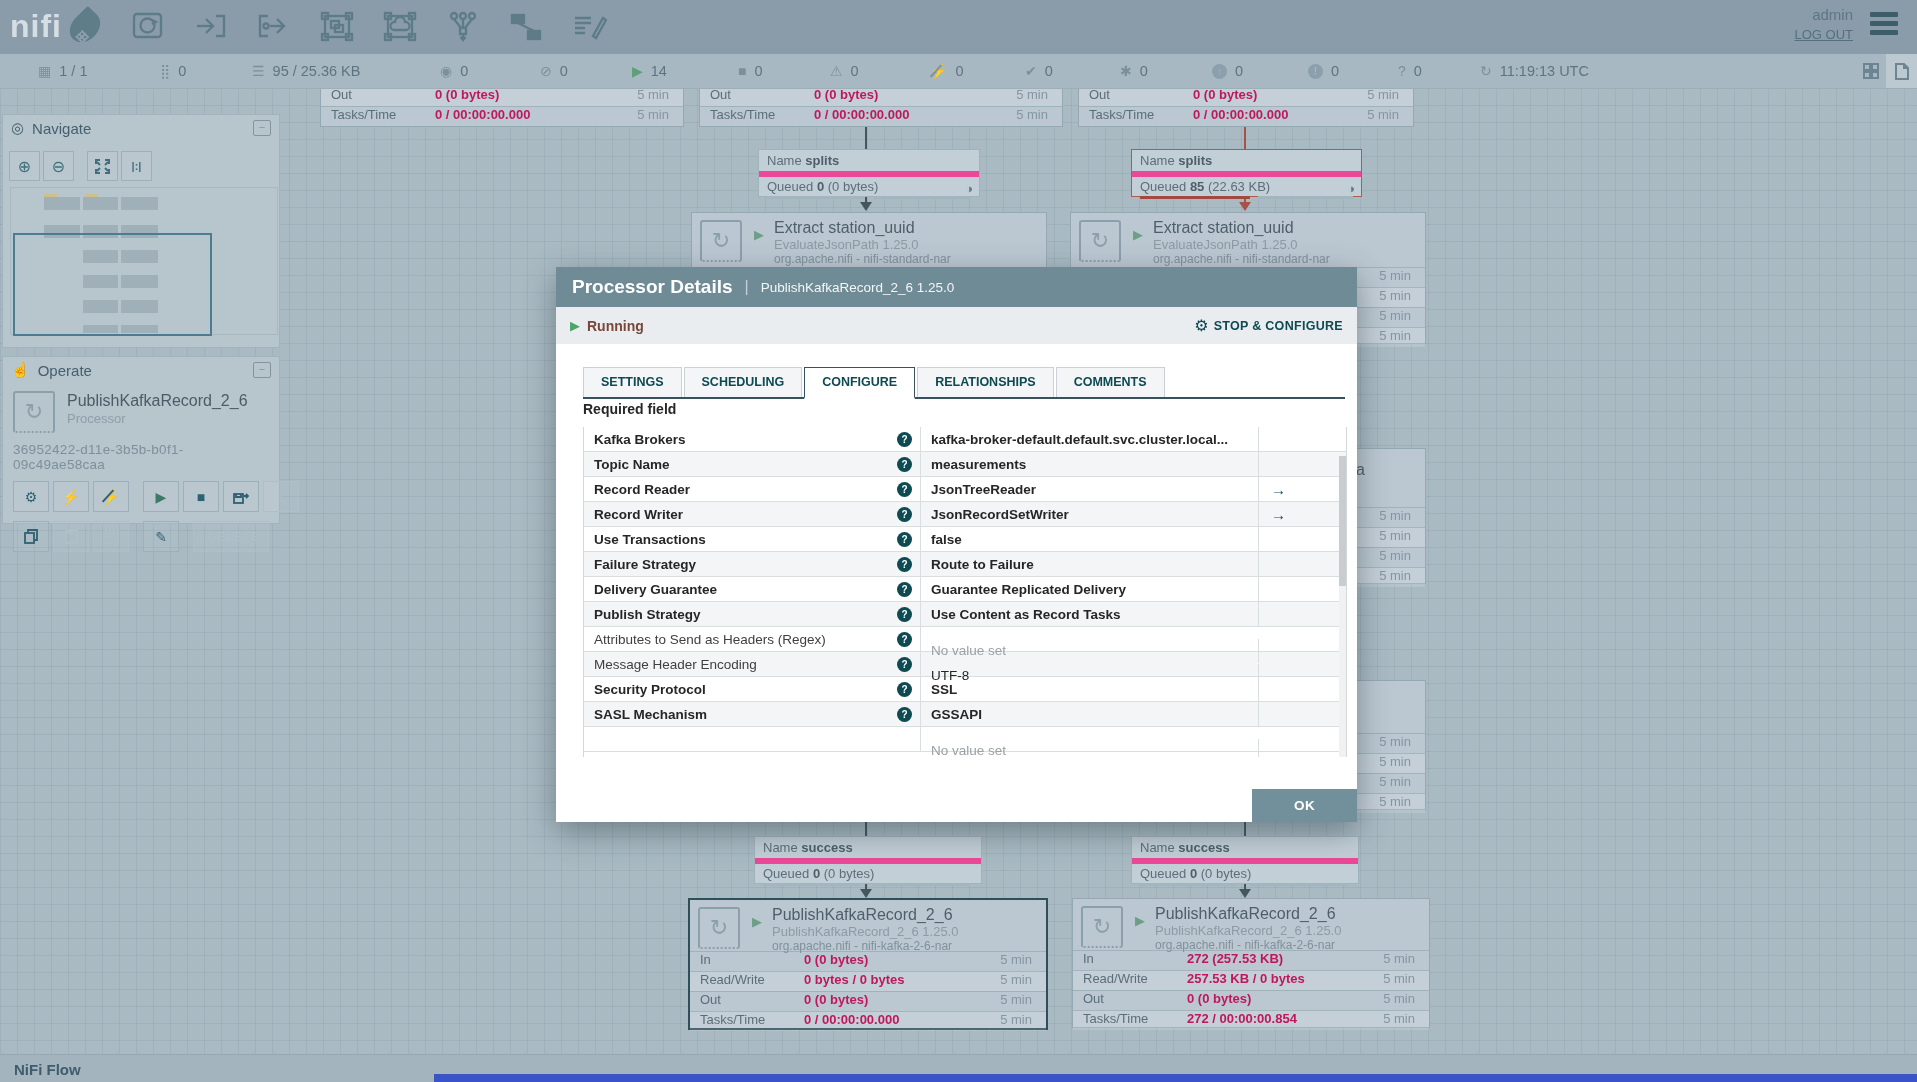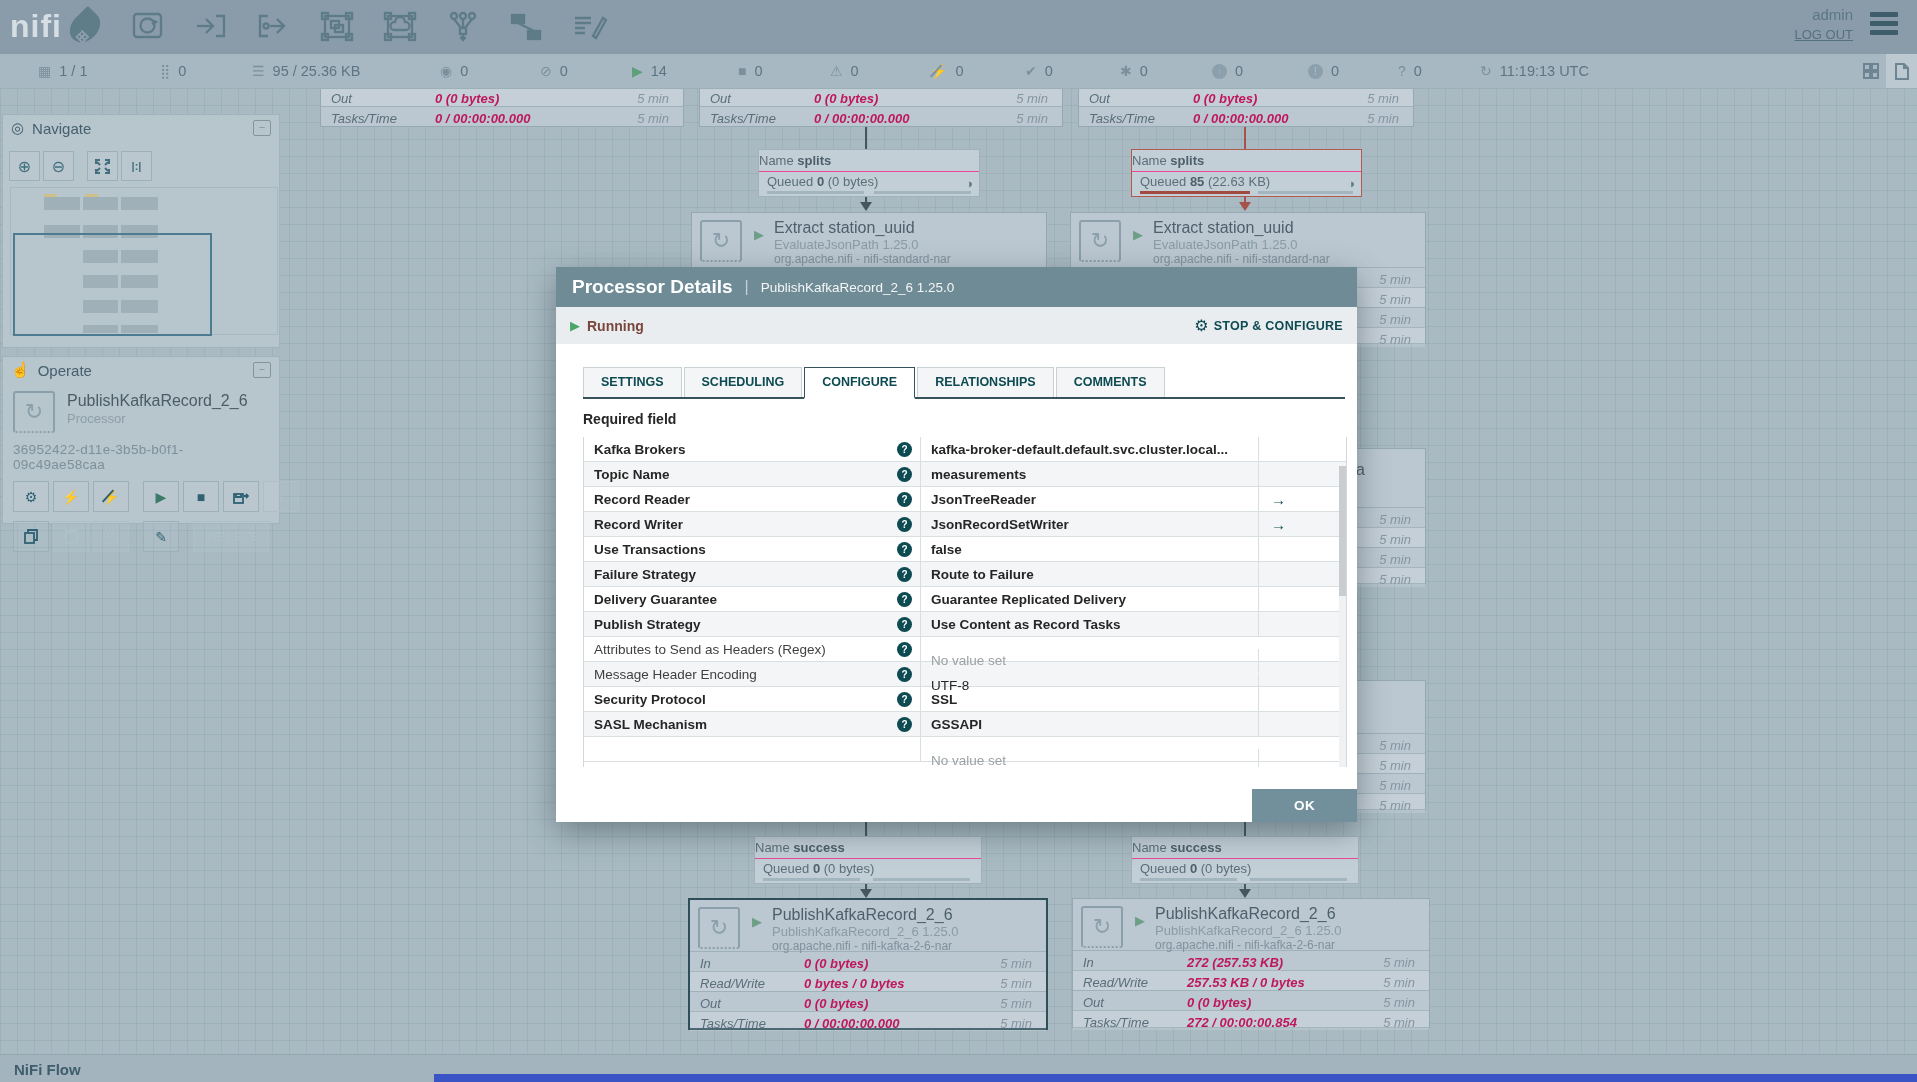--- a/index.html
+++ b/index.html
@@ -71,29 +71,29 @@
 
   
   .proc{position:absolute;background:#bcc8d1;border:1px solid #95a9b4;z-index:1;}
   .proc.selected{border:2px solid #2e4e5a;}
   .proc-hdr{position:relative;}
   .proc-hdr .stamp{position:absolute;left:8px;top:7px;}
   .pplay{position:absolute;left:62px;top:14px;color:#6d9e86;font-size:13px;}
   .ptitle{position:absolute;left:82px;top:6px;font-size:16px;color:#4d5f6a;}
   .ptype{position:absolute;left:82px;top:24px;font-size:13px;color:#8a9ca6;}
   .pbundle{position:absolute;left:82px;top:39px;font-size:12px;color:#7f919c;}
-  .srow{display:flex;height:19px;align-items:flex-end;font-size:13px;border-top:1px solid rgba(125,148,160,.45);font-style:italic;}
+  .srow{display:flex;height:19px;align-items:flex-start;font-size:13px;border-top:1px solid rgba(125,148,160,.45);}
   .srow:nth-child(odd){background:rgba(255,255,255,.14);}
   .srow .lbl{width:104px;padding-left:10px;color:#5a6e7a;flex:none;}
   .srow .val{font-weight:bold;color:#be185d;flex:1;}
   .srow .per{padding-right:14px;color:#8496a3;}
 
   .qlabel{position:absolute;background:#c3cfd7;border:1px solid #a0b2bc;font-size:13px;z-index:2;}
   .qlabel.alert{border-color:#b05a50;}
-  .qname{height:21px;line-height:21px;border-bottom:1px solid #ec4899;color:#5b6e79;}
+  .qname{height:21px;line-height:21px;border-bottom:6px solid #ec4899;padding-left:8px;color:#5b6e79;}
   .qname b{color:#4d5f6a;}
   .qqueue{height:24px;line-height:20px;padding-left:8px;color:#5b6e79;position:relative;}
   .qqueue b{color:#4d5f6a;}
   .lb-ic{position:absolute;right:6px;top:2px;color:#5f7e8c;font-size:13px;}
   .qbar{position:absolute;bottom:2px;height:3px;background:#a3b5bf;}
   .qbar.red{background:#a34a40;}
   .vline{position:absolute;width:2px;background:#45565f;z-index:0;}
   .vline.red{background:#a5534a;}
   .ahead{position:absolute;width:0;height:0;border-left:6px solid transparent;border-right:6px solid transparent;border-top:9px solid #45565f;z-index:0;}
   .ahead.red{border-top-color:#a5534a;}
@@ -107,21 +107,21 @@
   .dlg-sub{font-size:13.5px;color:rgba(255,255,255,.92);}
   .dlg-strip{height:37px;background:#e9edef;display:flex;align-items:center;padding:0 14px;}
   .run-play{color:#4ca569;font-size:13px;margin-right:7px;}
   .run-text{font-size:14px;font-weight:bold;color:#7a463c;}
   .stopcfg{margin-left:auto;display:flex;align-items:center;gap:5px;color:#0d4a52;cursor:pointer;}
   .stopcfg .g{font-size:16px;}
   .stopcfg .t{font-size:12.5px;font-weight:bold;letter-spacing:.3px;}
   .tabs{margin:23px 0 0 27px;width:762px;display:flex;border-bottom:2px solid #36535d;}
   .tab{height:29px;line-height:29px;padding:0 17px;margin-right:2px;font-size:12.5px;font-weight:bold;color:#0d4a52;background:#f3f5f6;border:1px solid #c9d1d5;border-bottom:none;cursor:pointer;}
   .tab.active{background:#fff;border:1px solid #36535d;border-bottom:2px solid #fff;margin-bottom:-2px;}
-  .req-note{margin:12px 0 0 27px;font-size:14px;font-weight:bold;color:#262626;}
+  .req-note{margin:2px 0 0 27px;font-size:14px;font-weight:bold;color:#262626;}
   .ptable{position:relative;margin:10px 0 0 27px;width:762px;height:330px;overflow:hidden;border-left:1px solid #d3d8db;border-right:1px solid #d3d8db;}
   .thead{height:29px;background:#7c98a2;display:flex;align-items:center;color:#fff;font-weight:bold;font-size:14px;}
   .thead .c1{width:337px;padding-left:10px;box-sizing:border-box;}
   .thead .c2{width:338px;padding-left:10px;box-sizing:border-box;}
   .trow{height:24px;display:flex;align-items:center;border-bottom:1px solid #d9dee1;font-size:13.5px;background:#fff;}
   .trow:nth-child(even){background:#f3f5f6;}
   .trow .c1{width:337px;display:flex;align-items:center;padding-left:10px;box-sizing:border-box;border-right:1px solid #d9dee1;height:100%;color:#404040;}
   .trow.req .c1{font-weight:bold;color:#262626;}
   .help{margin-left:auto;margin-right:8px;width:15px;height:15px;border-radius:50%;background:#0d4a52;color:#fff;font-size:10px;font-weight:bold;display:flex;align-items:center;justify-content:center;flex:none;cursor:pointer;}
   .trow .c2{width:338px;padding-left:10px;box-sizing:border-box;border-right:1px solid #d9dee1;height:100%;display:flex;align-items:center;color:#262626;font-weight:bold;}

